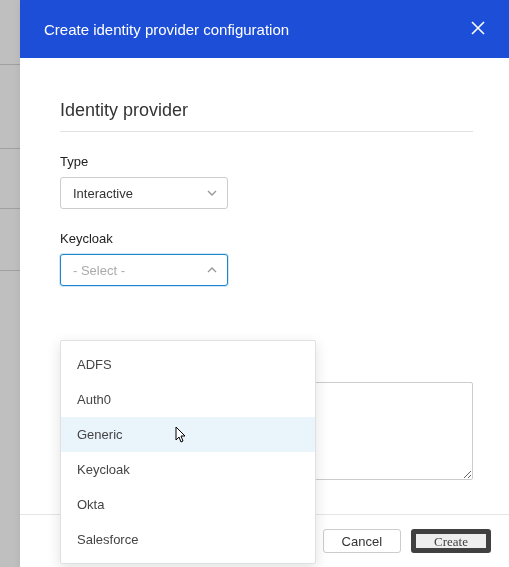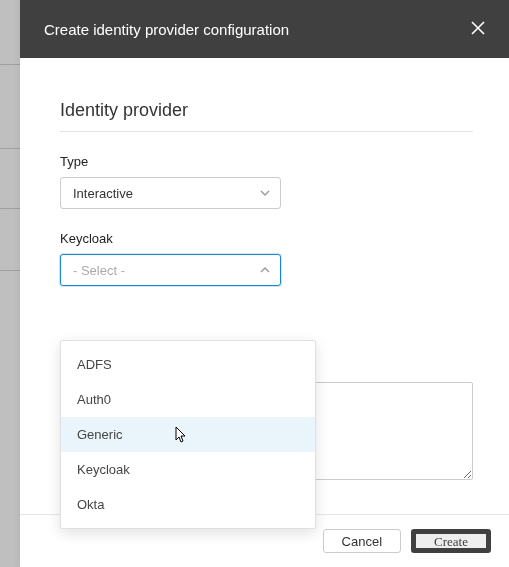--- a/index.html
+++ b/index.html
@@ -37,21 +37,21 @@
       left: 20px;
       top: 0;
       right: 0;
       bottom: 0;
       background: #fff;
       display: flex;
       flex-direction: column;
       box-shadow: -2px 0 6px rgba(0,0,0,0.05);
     }
     .panel-header {
-      background: #404040;
+      background: #1d4ed8;
       color: #fff;
       height: 58px;
       display: flex;
       align-items: center;
       justify-content: space-between;
       padding: 0 20px 0 24px;
     }
     .panel-title {
       font-size: 15px;
       font-weight: 400;
@@ -87,21 +87,21 @@
       margin-bottom: 22px;
     }
     .field-label {
       font-size: 13px;
       font-weight: 400;
       color: #222;
       display: block;
       margin-bottom: 8px;
     }
     .select {
-      width: 221px;
+      width: 168px;
       height: 32px;
       border: 1px solid #ccc;
       border-radius: 3px;
       display: flex;
       align-items: center;
       justify-content: space-between;
       padding: 0 10px 0 12px;
       cursor: pointer;
       background: #fff;
       font-size: 13px;
@@ -239,20 +239,21 @@
       </div>
 
       <div class="dropdown" id="provider-dropdown" style="left:40px; top:282px;">
           <div class="dropdown-item">ADFS</div>
           <div class="dropdown-item">Auth0</div>
           <div class="dropdown-item hovered">Generic<span class="cursor"><svg viewBox="0 0 18 22">
                 <path d="M6 2 L6 15 L9 12 L11 17 L13 16 L11 11 L15 11 Z" fill="#fff" stroke="#000" stroke-width="1"></path>
               </svg></span></div>
           <div class="dropdown-item">Keycloak</div>
           <div class="dropdown-item">Okta</div>
+          <div class="dropdown-item">Salesforce</div>
         </div>
     </div>
 
     <textarea class="textarea" style=""></textarea>
   </div>
 
   <div class="panel-footer">
     <button class="btn">Cancel</button>
     <button class="btn primary" disabled="">Create</button>
   </div>

